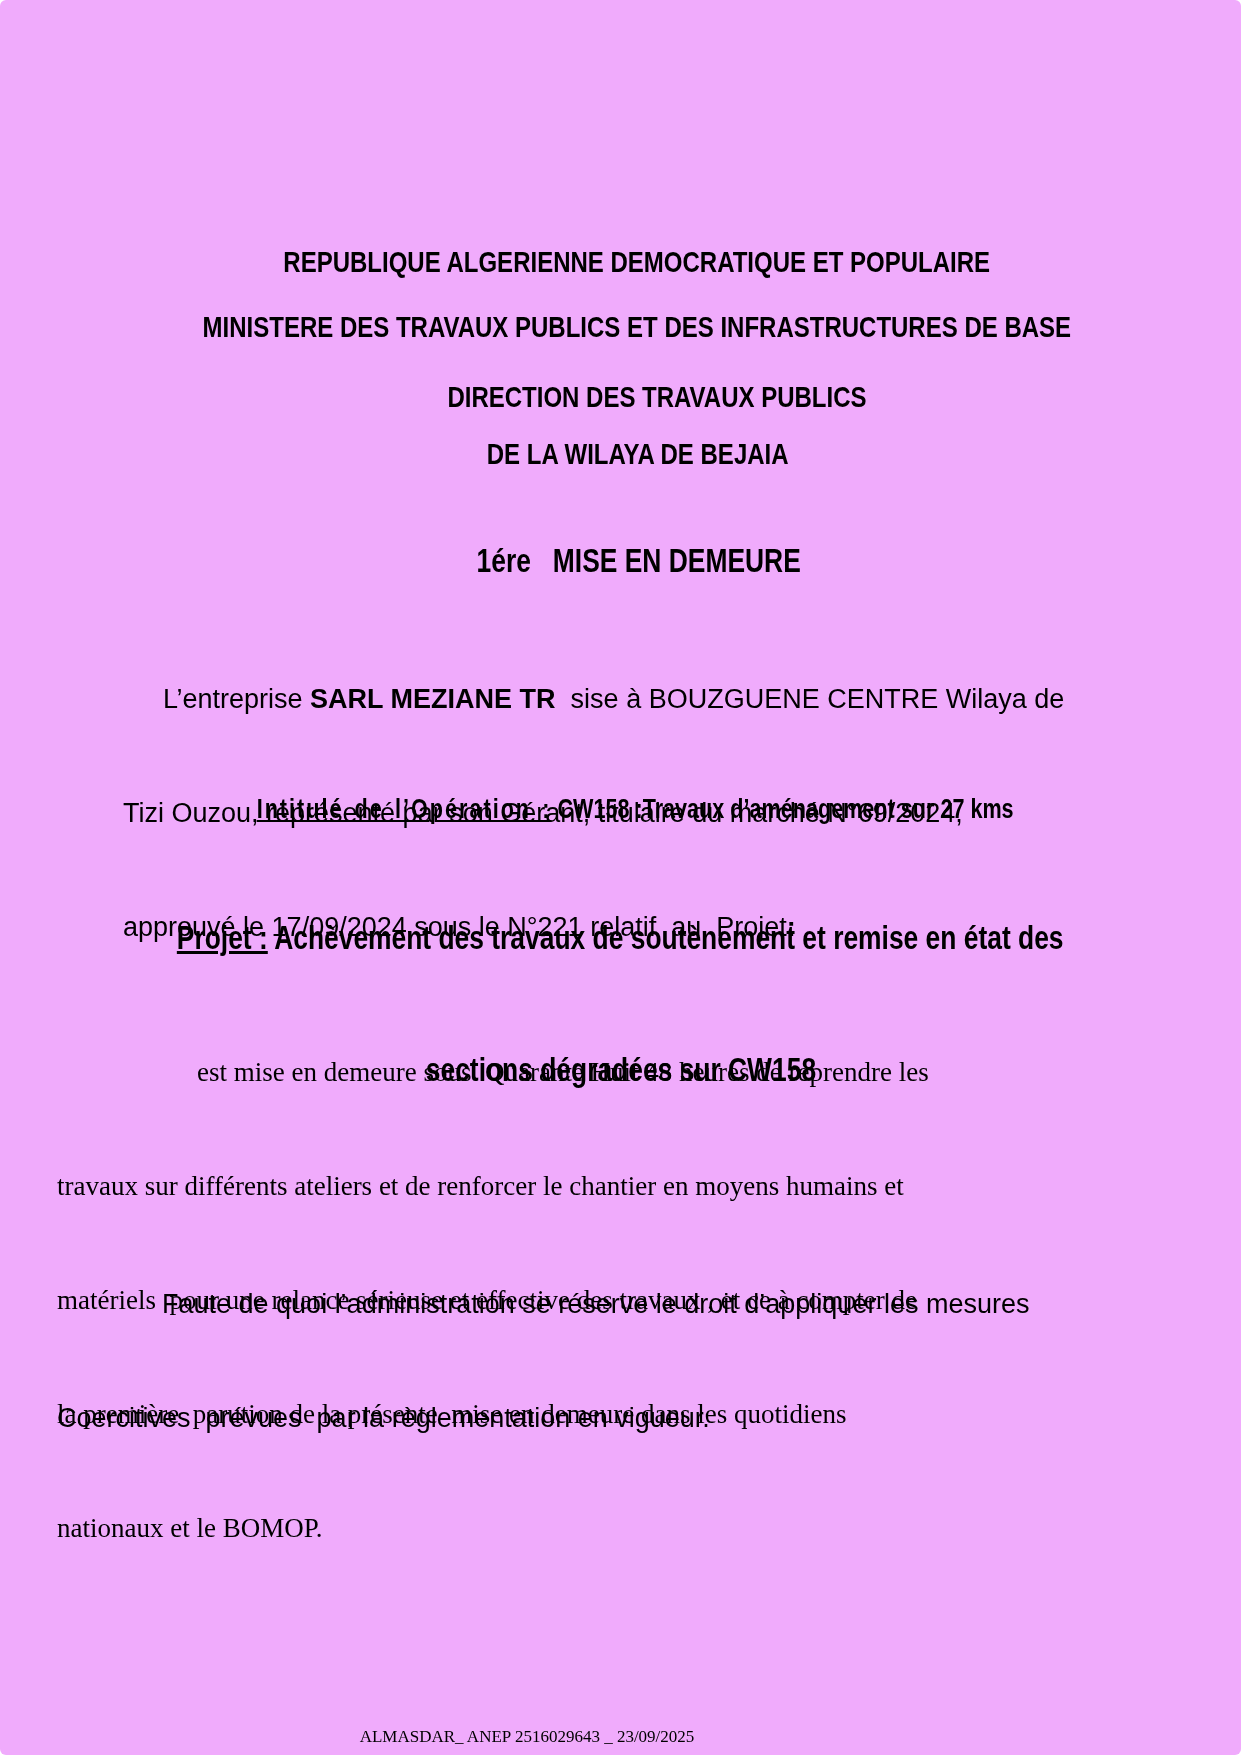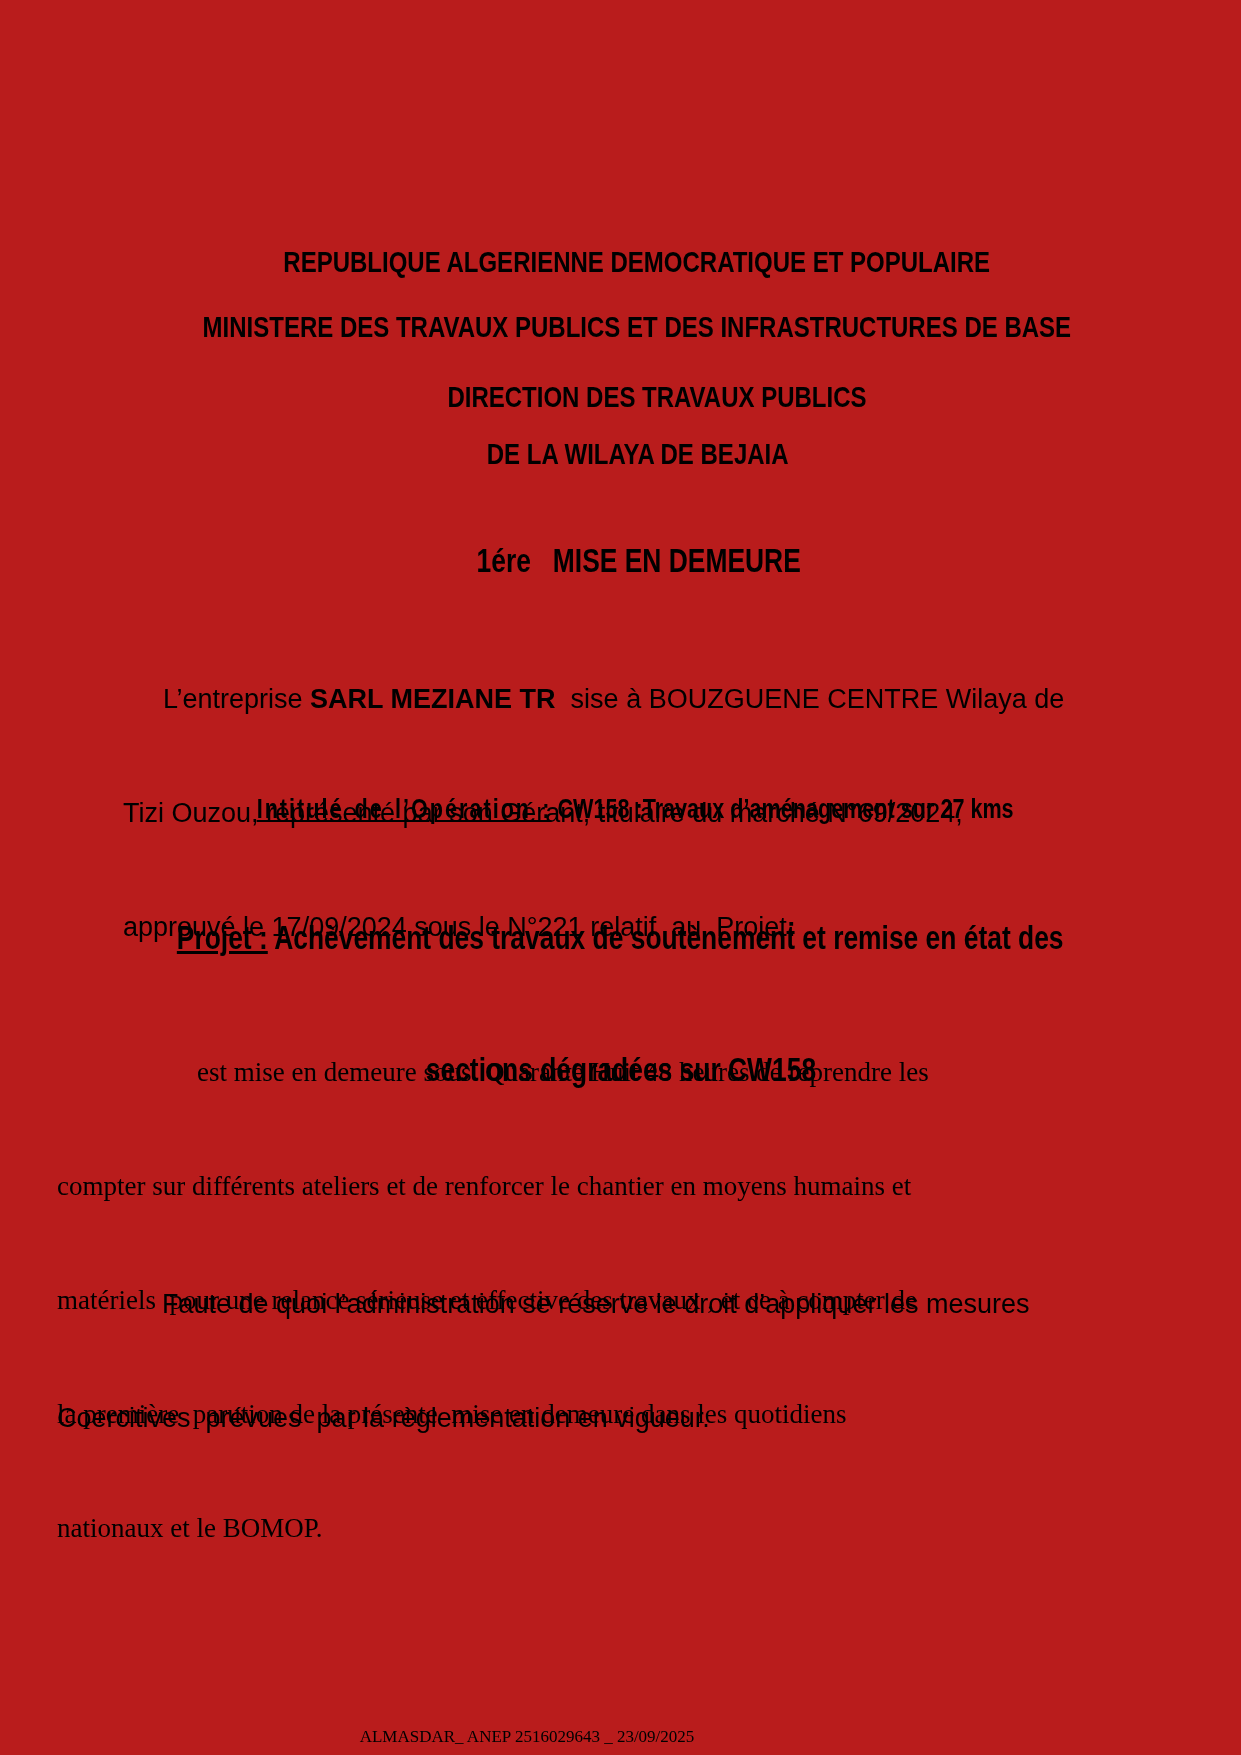--- a/index.html
+++ b/index.html
@@ -1,23 +1,24 @@
 <!DOCTYPE html>
 <html><head>
 <meta charset="utf-8">
 <style>
   html, body { margin: 0; padding: 0; background: #ffffff; }
   .page {
     position: relative;
     width: 1241px;
     height: 1755px;
-    background: #b91c1c;
+    background: #f0abfc;
     color: #000000;
     font-family: "Liberation Sans", sans-serif;
     overflow: hidden;
+    border-radius: 6px;
   }
   .center-line {
     position: absolute;
     left: 0;
     width: 1241px;
     text-align: center;
     white-space: pre;
   }
   .cond {
     display: inline-block;
@@ -107,21 +108,21 @@
     <span class="cond"><span class="op-label">Intitulé de l’Opération :</span><span> CW158 :Travaux d’aménagement sur 27 kms</span></span>
   </div>
 
   <div class="center-line projet-block" style="top:828px;">
     <div><span class="cond"><span class="projet-label">Projet :</span><span> Achèvement des travaux de soutènement et remise en état des</span></span></div>
     <div><span class="cond">sections dégradées sur CW158</span></div>
   </div>
 
   <div class="body-par" style="top:977px; left:57px; width:1040px;font-family:Liberation Serif, serif;">
     <div class="line indent140">est mise en demeure sous  Quarante Huit 48 heures de reprendre les</div>
-    <div class="line">compter sur différents ateliers et de renforcer le chantier en moyens humains et</div>
+    <div class="line">travaux sur différents ateliers et de renforcer le chantier en moyens humains et</div>
     <div class="line">matériels  pour une relance sérieuse et effective des travaux , et ce à compter de</div>
     <div class="line">la première  parution de la présente  mise en demeure dans les quotidiens</div>
     <div class="line">nationaux et le BOMOP.</div>
   </div>
 
   <div class="body-par" style="top:1209px; left:57px; width:1040px;">
     <div class="line indent105">Faute de quoi l’administration se réserve le droit d’appliquer les mesures</div>
     <div class="line">Coercitives  prévues  par la règlementation en vigueur.</div>
   </div>
 

